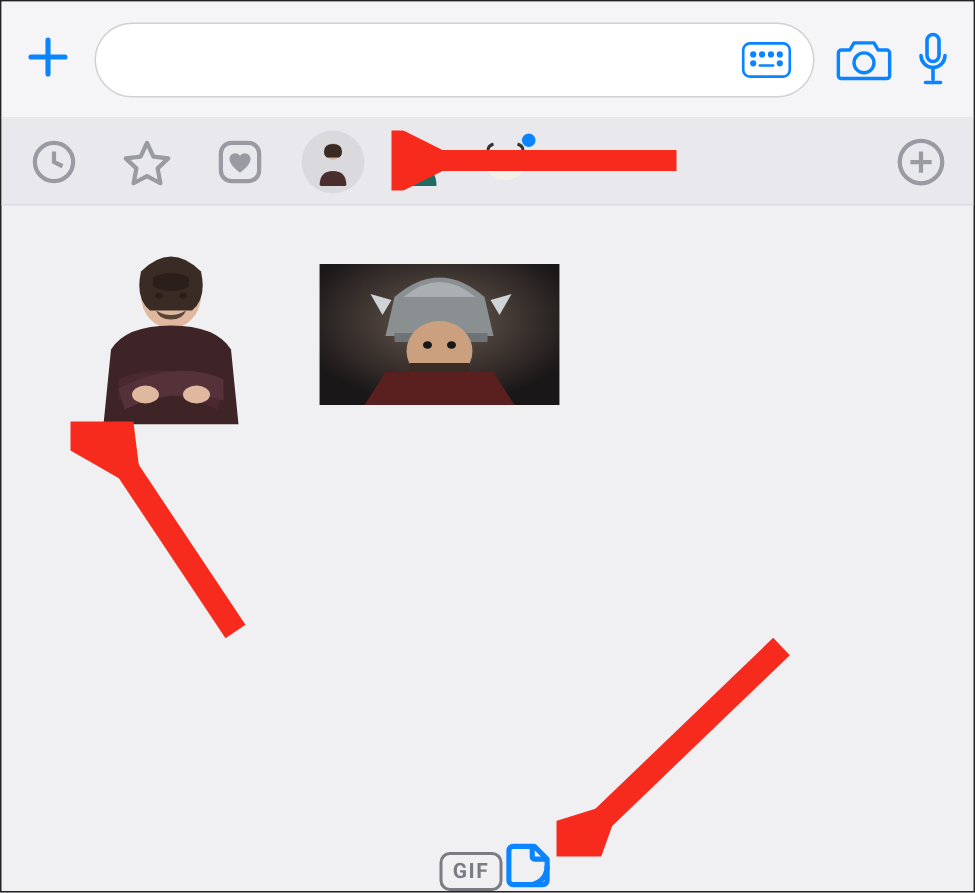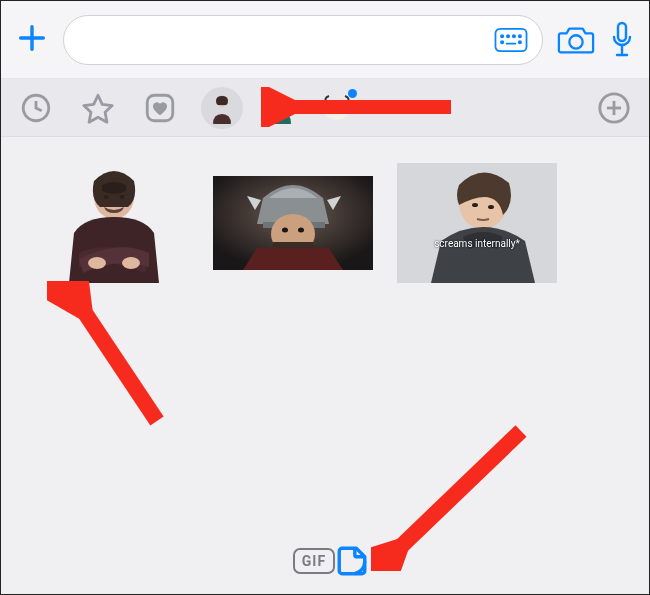--- a/index.html
+++ b/index.html
@@ -86,21 +86,21 @@
   .sticker-cell svg{width:100%;height:100%;}
   .caption{
     position:absolute;bottom:34px;left:0;right:0;text-align:center;
     font-size:10px;color:#fff;text-shadow:0 0 2px #000;
     pointer-events:none;
   }
 
   
   .bottom-bar{
     position:absolute;left:0;right:0;bottom:0;height:66px;
-    display:flex;align-items:center;justify-content:center;margin-left:12px;
+    display:flex;align-items:flex-end;justify-content:center;margin-left:12px;
   }
   .gif-chip{
     padding:3px 7px;border:2.5px solid #7b7b83;border-radius:7px;
     color:#7b7b83;font-weight:700;font-size:14px;letter-spacing:1px;
   }
   .sticker-chip{ color:#0a84ff; display:flex;align-items:center;justify-content:center;}
   .sticker-chip svg{width:34px;height:34px;}
 
   
   .arrow{position:absolute;pointer-events:none;}
@@ -234,35 +234,20 @@
       <path d="M114 24 l14 -4 l-8 14 z" fill="#cfd3d6"></path>
 
       <ellipse cx="80" cy="58" rx="22" ry="20" fill="#caa07f"></ellipse>
       <rect x="60" y="66" width="40" height="14" fill="#3a2b25"></rect>
       <ellipse cx="72" cy="54" rx="3" ry="2.5" fill="#1a1718"></ellipse>
         <ellipse cx="88" cy="54" rx="3" ry="2.5" fill="#1a1718"></ellipse>
 
       <path d="M30 94 l14 -22 l72 0 l14 22 z" fill="#5a1f1f"></path>
     </svg>
   </div>
-  <div class="sticker-cell" style="width:160px;">
-    <svg viewBox="0 0 160 120">
-      <rect width="160" height="120" fill="#d6d7da"></rect>
-
-      <ellipse cx="86" cy="40" rx="24" ry="26" fill="#e7c3a8"></ellipse>
-      <path d="M62 22 q24 -24 50 -2 q6 20 -6 32 q-6 -30 -44 -10 q-4 -10 0 -20z" fill="#4d3a2e"></path>
-      <ellipse cx="78" cy="42" rx="3" ry="2" fill="#2a1f1a"></ellipse>
-        <ellipse cx="94" cy="44" rx="3" ry="2" fill="#2a1f1a"></ellipse>
-      <path d="M80 56 q6 2 12 0" fill="none" stroke="#7a5a4a" stroke-width="2"></path>
-
-      <path d="M34 120 l10 -42 q20 -14 42 -14 q22 0 42 14 l10 42 z" fill="#3e4146"></path>
-      <path d="M66 74 q20 -10 40 0 l-6 12 q-14 -6 -28 0 z" fill="#2e3034"></path>
-    </svg>
-    <div class="caption">screams internally*</div>
-  </div>
 </div>
 
 <div class="bottom-bar">
   <div class="gif-chip">GIF</div>
   <div class="sticker-chip">
     <svg viewBox="0 0 24 24" fill="none" stroke="currentColor" stroke-width="2.4" stroke-linejoin="round">
         <path d="M5 3 h10 l6 6 v10 a2 2 0 0 1 -2 2 H5 a2 2 0 0 1 -2 -2 V5 a2 2 0 0 1 2 -2 z"></path>
         <path d="M14 3 v5 a1 1 0 0 0 1 1 h5"></path>
         <path d="M14 21 q7 -2 7 -9"></path>
       </svg>

